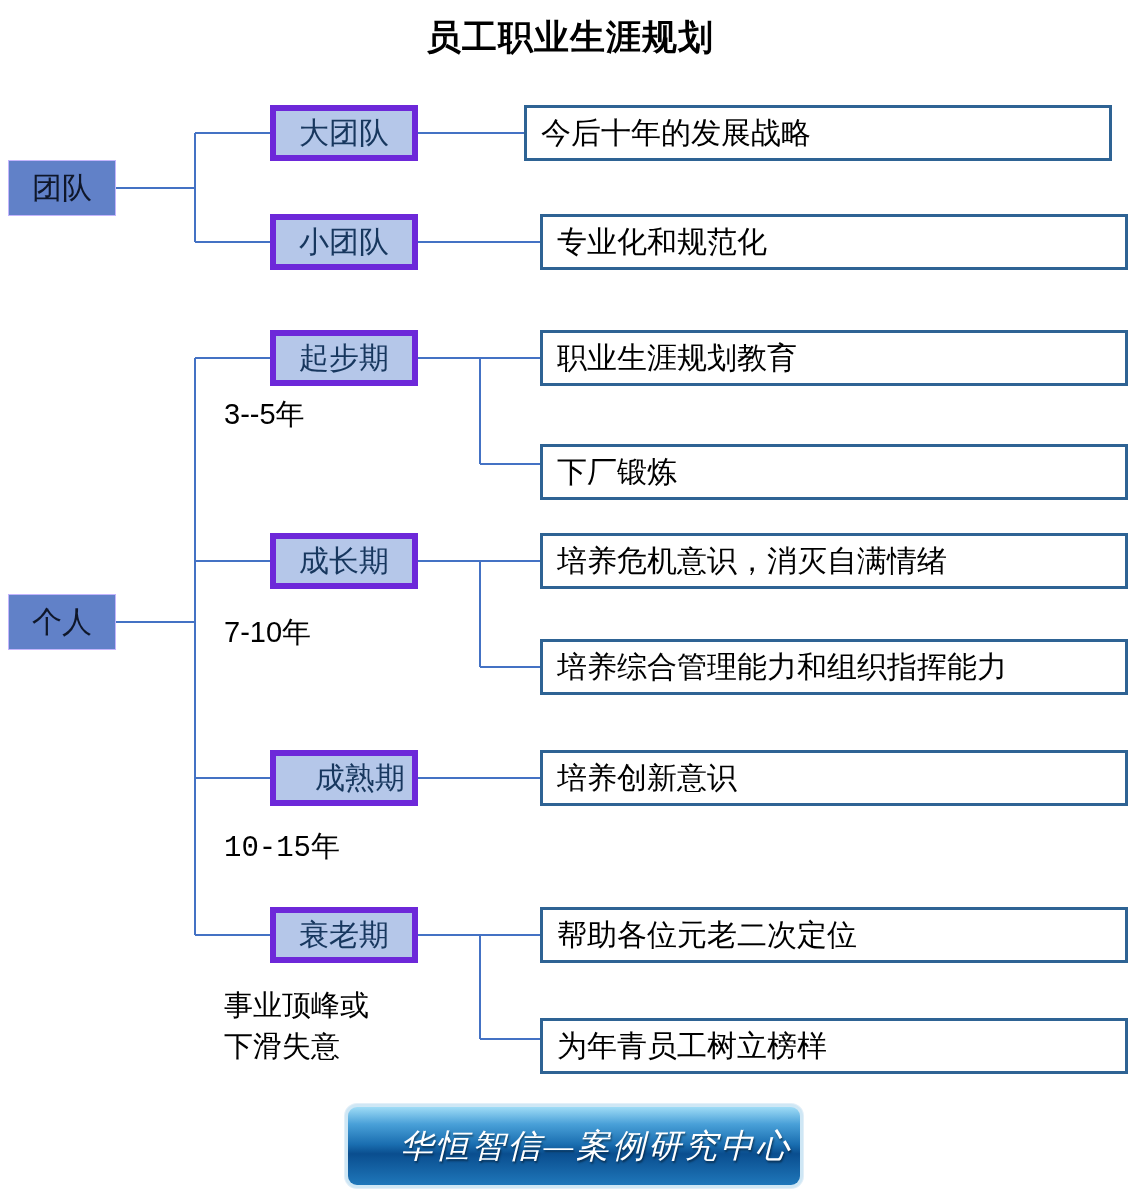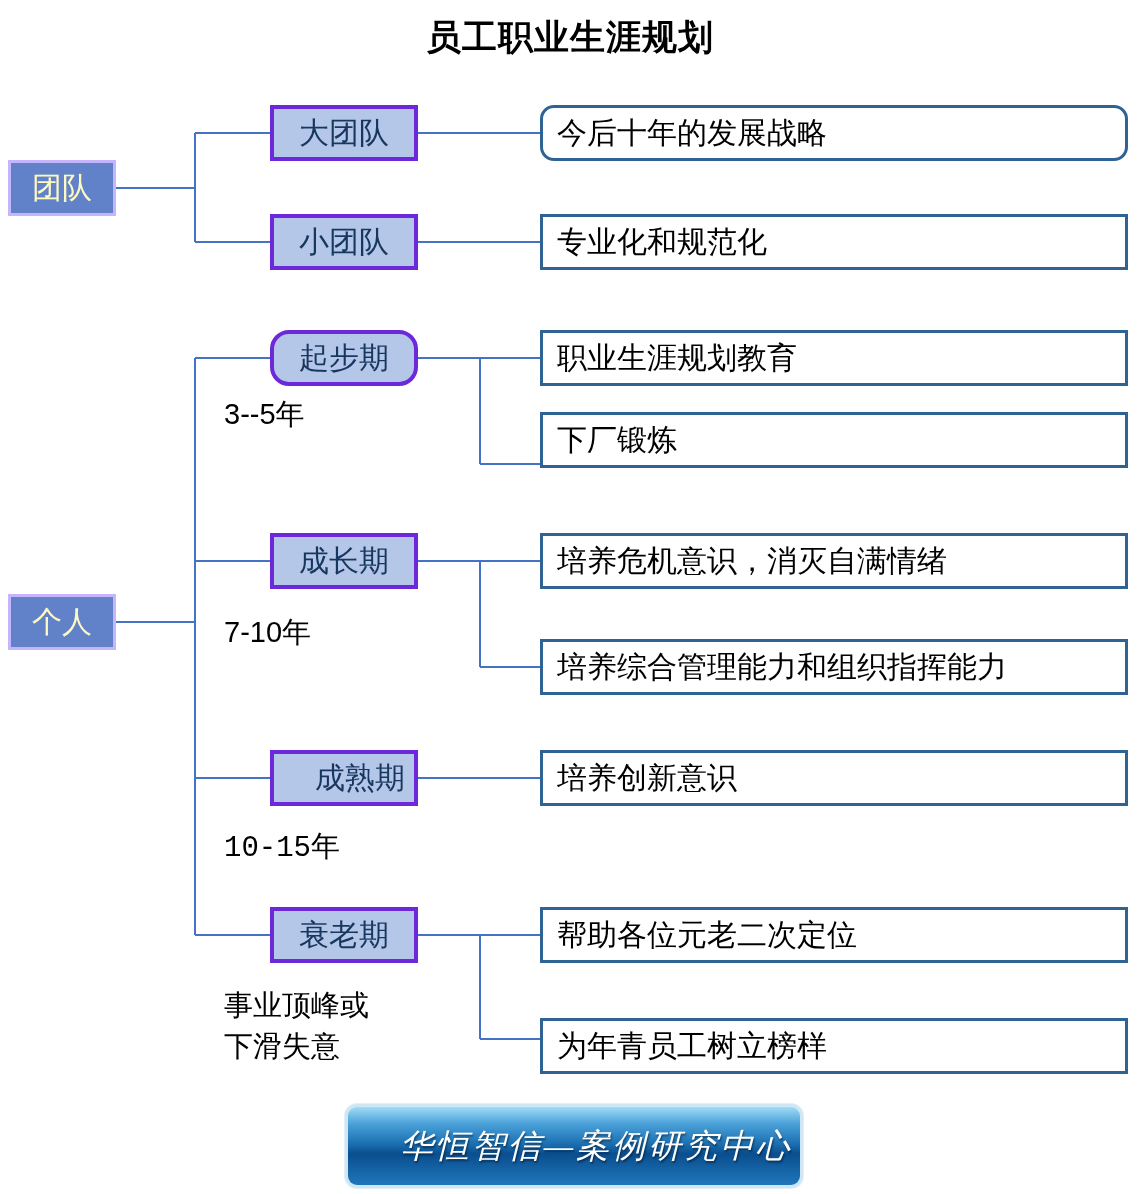--- a/index.html
+++ b/index.html
@@ -25,27 +25,27 @@
   .node {
     position: absolute;
     display: flex;
     align-items: center;
     justify-content: center;
     font-size: 30px;
   }
   .root-box {
     width: 108px; height: 56px;
     background: #6181C8;
-    border: 3px solid #c4b5fd;
-    color: #fef9c3;
+    border: 1px solid #c4b5fd;
+    color: #0f172a;
   }
   .stage-box {
     width: 148px; height: 56px;
     background: #B5C7E9;
-    border: 4px solid #6d28d9;
+    border: 6px solid #6d28d9;
     color: #17375E;
   }
   .leaf-box {
     width: 588px; height: 56px;
     background: #ffffff;
     border: 3px solid #2E6394;
     color: #000000;
     justify-content: flex-start;
     padding-left: 14px;
   }
@@ -118,31 +118,31 @@
       <path d="M418,778 H540"></path>
       <path d="M418,935 H540"></path>
       <path d="M480,935 V1039"></path>
       <path d="M480,1039 H540"></path>
     </g>
   </svg>
 
   <div class="node root-box" style="left:8px; top:160px;">团队</div>
 
   <div class="node stage-box" style="left:270px; top:105px;">大团队</div>
-  <div class="node leaf-box" style="left:540px; top:105px;border-radius:14px;">今后十年的发展战略</div>
+  <div class="node leaf-box" style="left:524px; top:105px;">今后十年的发展战略</div>
 
   <div class="node leaf-box" style="left:540px; top:214px;">专业化和规范化</div>
   <div class="node stage-box" style="left:270px; top:214px;">小团队</div>
 
   <div class="node root-box" style="left:8px; top:594px;">个人</div>
 
-  <div class="node stage-box" style="left:270px; top:330px;border-radius:19px;">起步期</div>
+  <div class="node stage-box" style="left:270px; top:330px;">起步期</div>
   <div class="caption" style="left:224px; top:394px;">3--5年</div>
   <div class="node leaf-box" style="left:540px; top:330px;">职业生涯规划教育</div>
-  <div class="node leaf-box" style="left:540px; top:412px;">下厂锻炼</div>
+  <div class="node leaf-box" style="left:540px; top:444px;">下厂锻炼</div>
 
   <div class="node stage-box" style="left:270px; top:533px;">成长期</div>
   <div class="caption" style="left:224px; top:612px;">7-10年</div>
   <div class="node leaf-box" style="left:540px; top:533px;">培养危机意识，消灭自满情绪</div>
   <div class="node leaf-box" style="left:540px; top:639px;">培养综合管理能力和组织指挥能力</div>
 
   <div class="node stage-box" style="left:270px; top:750px;padding-left:32px;">成熟期</div>
   <div class="caption" style="left:224px; top:828px;font-family:Liberation Mono, monospace;">10-15年</div>
   <div class="node leaf-box" style="left:540px; top:750px;">培养创新意识</div>
 

